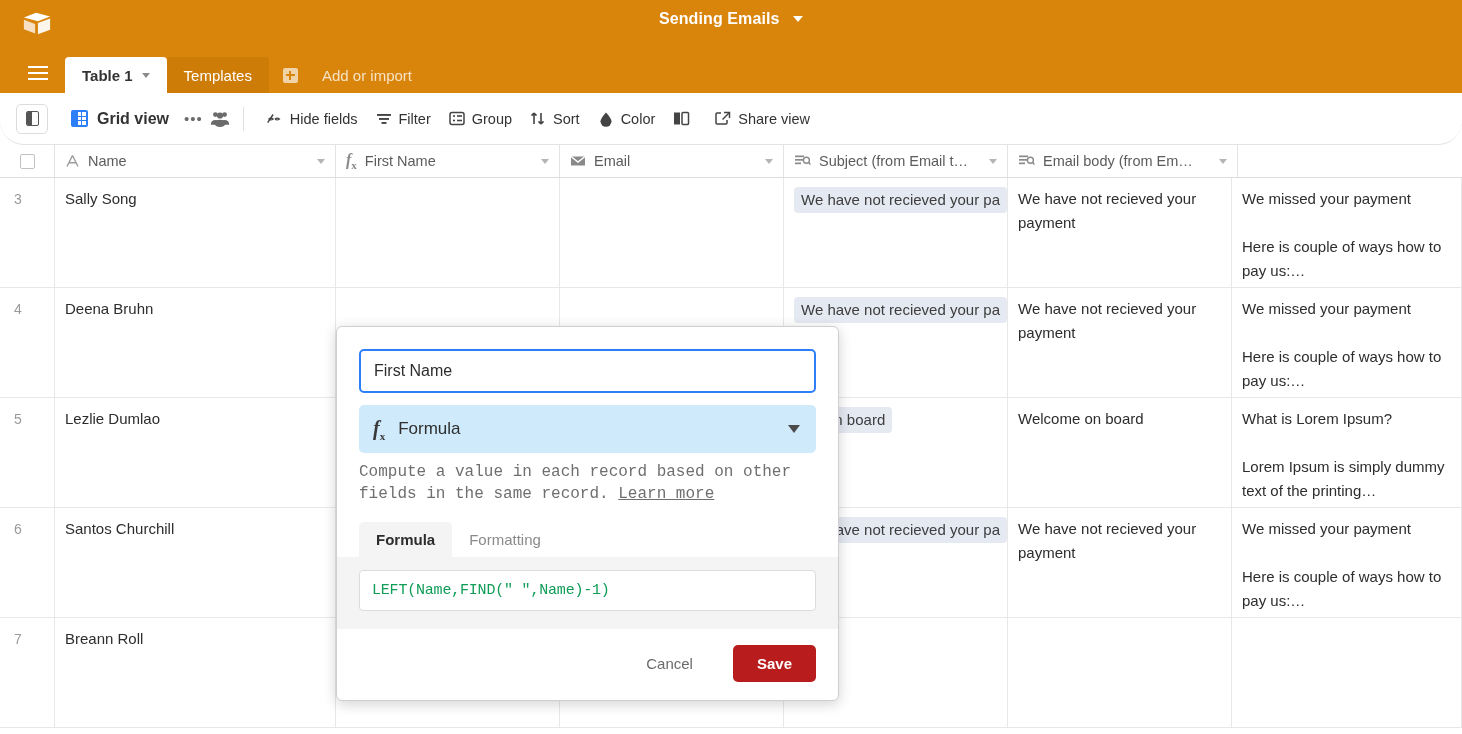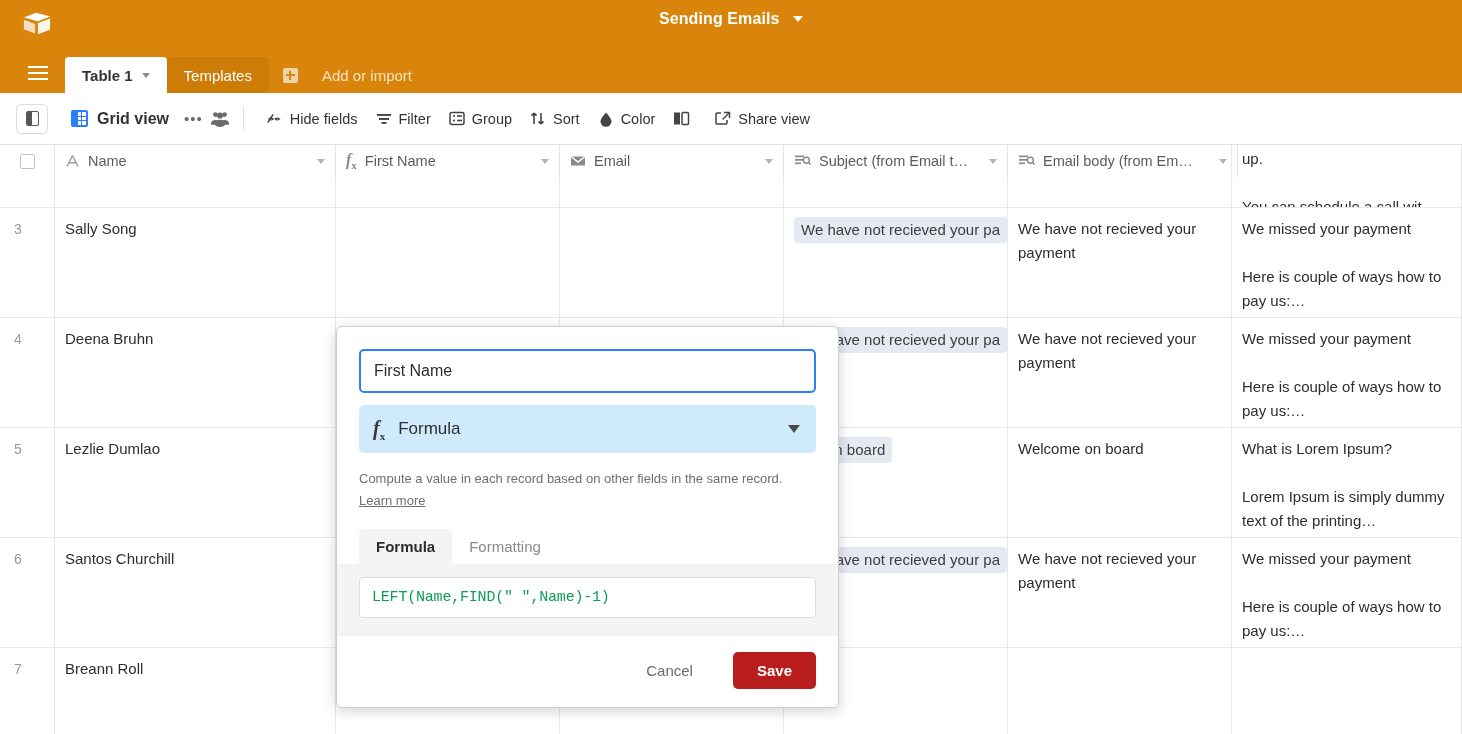--- a/index.html
+++ b/index.html
@@ -73,20 +73,21 @@
     content: ""; position: absolute; background: #d9840a;
   }
   .plusbox::before { left: 6.5px; top: 3px; width: 2px; height: 9px; }
   .plusbox::after  { top: 6.5px; left: 3px; height: 2px; width: 9px; }
 
   
   .toolbar {
     height: 52px; border-bottom: 1px solid #e3e3e3;
     display: flex; align-items: center; padding-left: 16px;
     background: #fff;
+    border-radius: 24px;
   }
   .sb-toggle {
     width: 32px; height: 30px; border: 1px solid #dcdcdc;
     border-radius: 5px; display: flex; align-items: center;
     justify-content: center; cursor: pointer; margin-right: 14px;
   }
   .sb-toggle .box {
     width: 13px; height: 15px; border: 1.6px solid #555; border-radius: 2px;
     position: relative; overflow: hidden;
   }
@@ -188,21 +189,21 @@
     font-family: "Liberation Serif", serif; font-style: italic;
     font-weight: bold; font-size: 20px; margin-right: 13px; color: #3a3a3a;
   }
   .fx sub { font-size: 11px; font-style: normal; }
   .type-select .dcaret {
     position: absolute; right: 16px;
     border-left: 6px solid transparent; border-right: 6px solid transparent;
     border-top: 8px solid #4a4a4a;
   }
   .desc {
-    margin-top: 15px; font-size: 13px; color: #6f6f6f; line-height: 22px;
+    margin-top: 8px; font-size: 16px; color: #6f6f6f; line-height: 22px; font-family: Liberation Mono, monospace;
   }
   .desc a { color: #6f6f6f; text-decoration: underline; cursor: pointer; }
   .tabs {
     display: flex; margin-top: 17px; padding-left: 0;
   }
   .ftab {
     padding: 9px 17px; font-size: 15px; color: #8a8a8a; cursor: pointer;
     border-radius: 5px 5px 0 0;
   }
   .ftab.active { background: #f4f4f4; color: #2d2d2d; font-weight: bold; }
@@ -411,32 +412,20 @@
         <rect x="1" y="5" width="9" height="1.7" fill="#8a8a8a"></rect>
         <rect x="1" y="8.5" width="6" height="1.7" fill="#8a8a8a"></rect>
         <circle cx="12.4" cy="6.2" r="3" stroke="#8a8a8a" stroke-width="1.4" fill="none"></circle>
         <path d="M14.6 8.4 L16.4 10.6" stroke="#8a8a8a" stroke-width="1.5"></path>
       </svg>
       <span class="lbl">Email body (from Em…</span>
       <span class="hcaret"></span>
     </div>
   </div>
 
-  <div class="row" style="height:70px;margin-top:-40px">
-    <div class="cell num"></div>
-    <div class="cell w-name"></div>
-    <div class="cell w-first"></div>
-    <div class="cell w-email"></div>
-    <div class="cell w-send"></div>
-    <div class="cell w-subj"></div>
-    <div class="cell w-body">
-      <p>up.</p>
-      <p class="gap">You can schedule a call wit…</p>
-    </div>
-  </div>
 
   <div class="row">
     <div class="cell num">3</div>
     <div class="cell w-name">Sally Song</div>
     <div class="cell w-first"></div>
     <div class="cell w-email">
       
     </div>
     <div class="cell w-send">
       <span class="chip">We have not recieved your pa</span>

